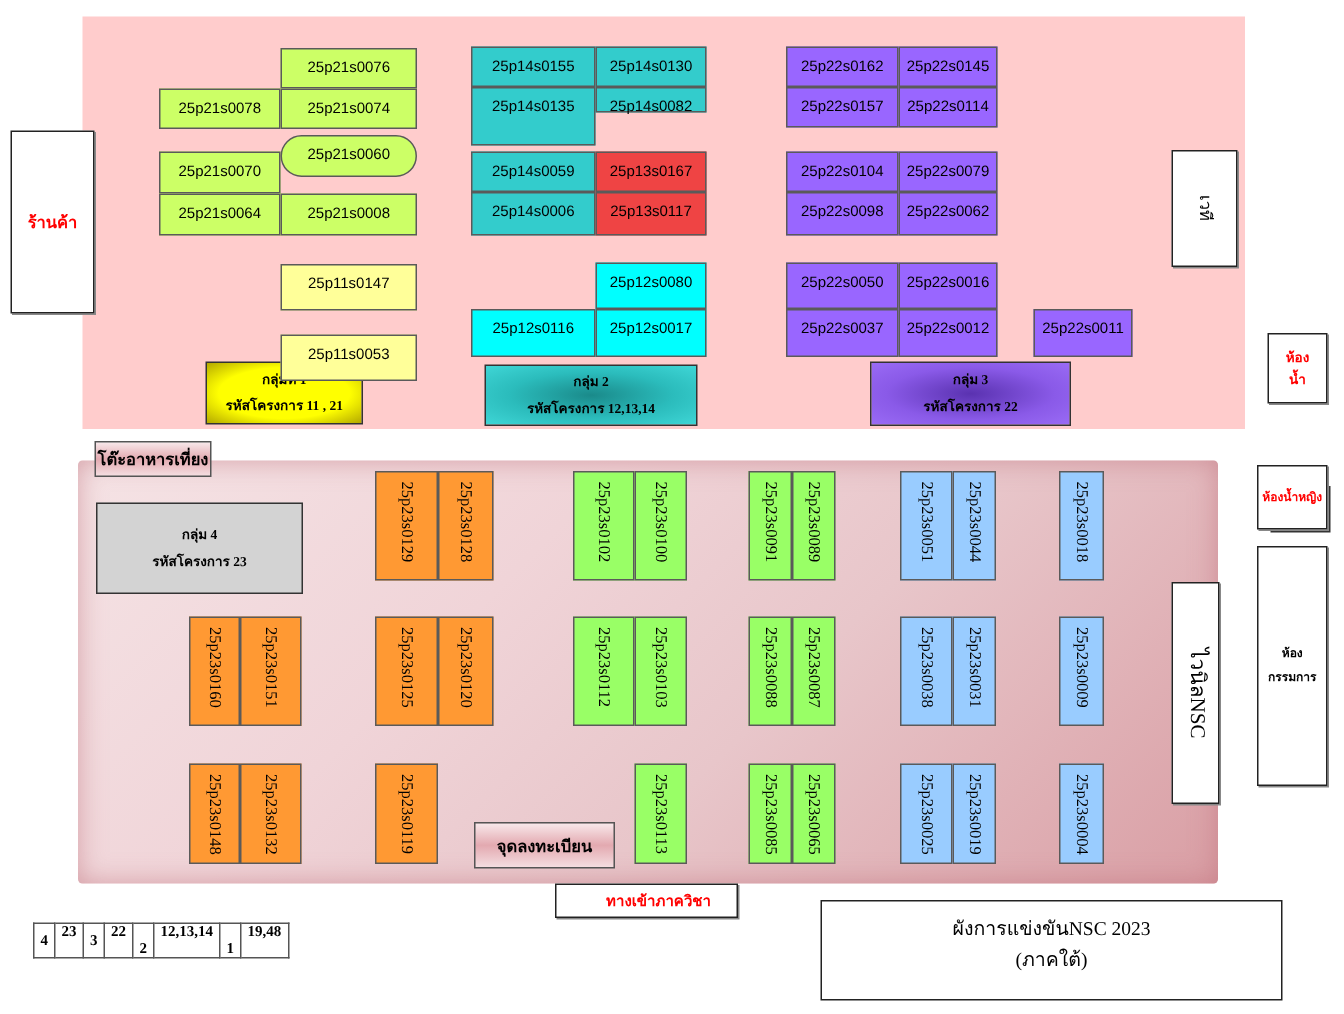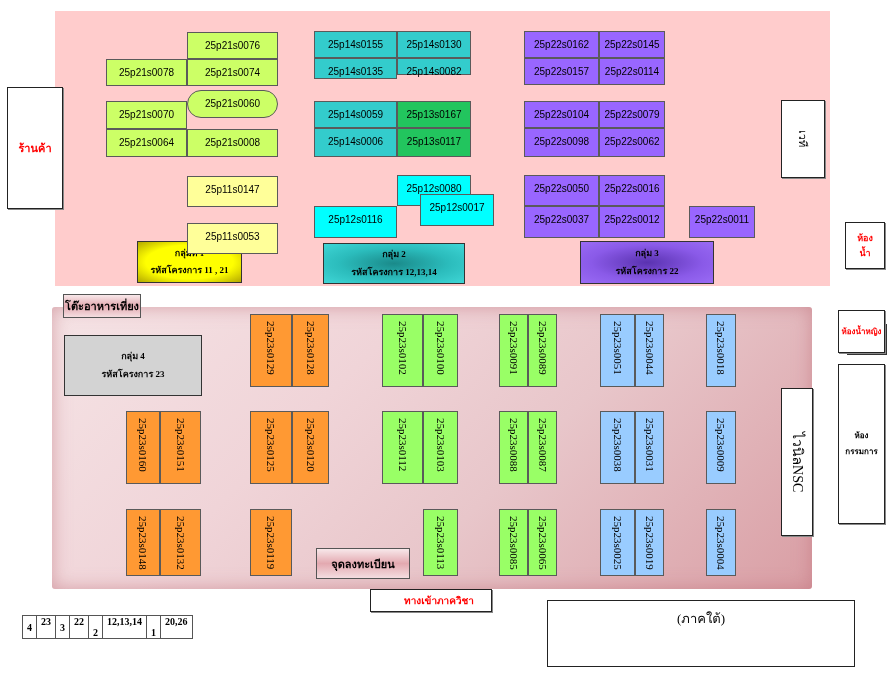--- a/index.html
+++ b/index.html
@@ -11,21 +11,21 @@
      background:linear-gradient(135deg,#f5e3e5 0%,#f0d4d8 35%,#e8c6ca 60%,#d99ea4 100%);
      box-shadow:inset 0 0 18px rgba(190,110,120,0.55); border-radius:3px; }
   .desk { position:absolute; box-sizing:border-box; border:1px solid #5a5a5a; color:#000;
           font-size:10px; display:flex; align-items:center; justify-content:center; }
   .desk.h { padding-bottom:6px; align-items:flex-start; padding-top:7px; }
   .desk.v span { writing-mode:vertical-rl; font-family:"Liberation Serif", serif; font-size:11px; }
   .desk.v { align-items:flex-start; padding-top:6px; }
   .c21 { background:#ccff66; }
   .c11 { background:#ffff99; }
   .c14 { background:#33cccc; }
-  .c13 { background:#22c55e; }
+  .c13 { background:#ef4444; }
   .c12 { background:#00ffff; }
   .c22 { background:#9966ff; }
   .c23o { background:#ff9933; }
   .c23g { background:#99ff66; }
   .c23b { background:#99ccff; }
   .label-box { position:absolute; box-sizing:border-box; display:flex; flex-direction:column;
       align-items:center; justify-content:center; font-family:"Liberation Serif", serif;
       font-weight:bold; font-size:9px; line-height:1.9; color:#000; }
   .white-box { position:absolute; box-sizing:border-box; background:#fff; border:1.5px solid #222;
       box-shadow:1px 1px 0 #888; display:flex; align-items:center; justify-content:center;
@@ -132,21 +132,21 @@
     </div>
     <div class="desk c11 h" style="left: 187px; top: 207px; width: 91px; height: 31px; margin-top: 16px;">
       <span>25p11s0053</span>
     </div>
     <div class="desk c14 h" style="left: 314px; top: 31px; width: 83px; height: 27px;">
       <span>25p14s0155</span>
     </div>
     <div class="desk c14 h" style="left: 397px; top: 31px; width: 74px; height: 27px;">
       <span>25p14s0130</span>
     </div>
-    <div class="desk c14 h" style="left: 314px; top: 58px; width: 83px; height: 21px;">
+    <div class="desk c14 h" style="left: 314px; top: 58px; width: 83px; height: 39px;">
       <span>25p14s0135</span>
     </div>
     <div class="desk c14 h" style="left: 397px; top: 58px; width: 74px; height: 17px;">
       <span>25p14s0082</span>
     </div>
     <div class="desk c14 h" style="left: 314px; top: 101px; width: 83px; height: 27px;">
       <span>25p14s0059</span>
     </div>
     <div class="desk c13 h" style="left: 397px; top: 101px; width: 74px; height: 27px;">
       <span>25p13s0167</span>
@@ -156,21 +156,21 @@
     </div>
     <div class="desk c13 h" style="left: 397px; top: 128px; width: 74px; height: 29px;">
       <span>25p13s0117</span>
     </div>
     <div class="desk c12 h" style="left: 397px; top: 175px; width: 74px; height: 31px;">
       <span>25p12s0080</span>
     </div>
     <div class="desk c12 h" style="left: 314px; top: 206px; width: 83px; height: 32px;">
       <span>25p12s0116</span>
     </div>
-    <div class="desk c12 h" style="left: 397px; top: 194px; width: 74px; height: 32px; margin-left: 23px;">
+    <div class="desk c12 h" style="left: 397px; top: 206px; width: 74px; height: 32px;">
       <span>25p12s0017</span>
     </div>
     <div class="desk c22 h" style="left: 524px; top: 31px; width: 75px; height: 27px;">
       <span>25p22s0162</span>
     </div>
     <div class="desk c22 h" style="left: 599px; top: 31px; width: 66px; height: 27px;">
       <span>25p22s0145</span>
     </div>
     <div class="desk c22 h" style="left: 524px; top: 58px; width: 75px; height: 27px;">
       <span>25p22s0157</span>
@@ -297,20 +297,21 @@
 <table class="legend">
   <tbody>
   <tr>
     <td style="vertical-align:middle">4</td>
     <td style="vertical-align:top">23</td>
     <td style="vertical-align:middle">3</td>
     <td style="vertical-align:top">22</td>
     <td style="vertical-align:bottom">2</td>
     <td style="vertical-align:top">12,13,14</td>
     <td style="vertical-align:bottom">1</td>
-    <td style="vertical-align:top">20,26</td>
+    <td style="vertical-align:top">19,48</td>
   </tr>
 </tbody>
   </table>
 
 <div class="white-box" style="left:547px;top:600px;width:308px;height:67px;flex-direction:column;justify-content:flex-start;padding-top:8px;font-size:13px;line-height:1.6;box-shadow:none;border:1px solid #222;">
+  <span>ผังการแข่งขันNSC 2023</span>
   <span>(ภาคใต้)</span>
 </div>
 
 </body></html>

